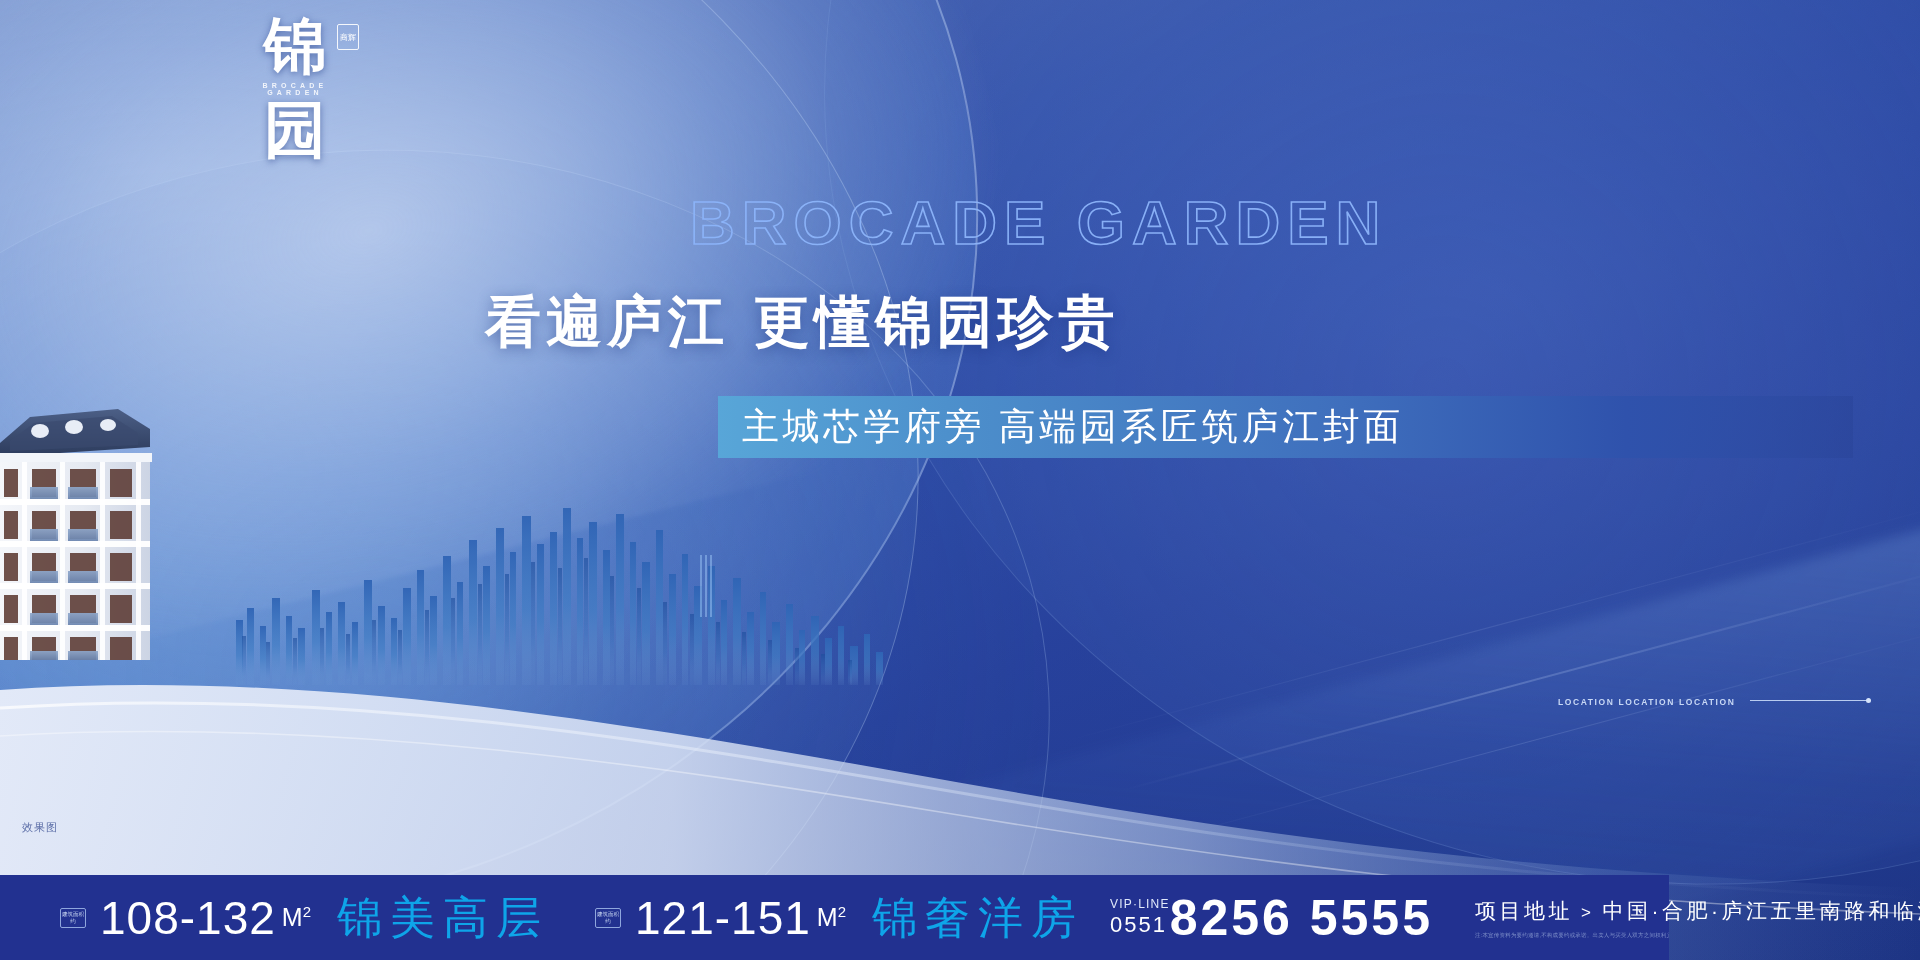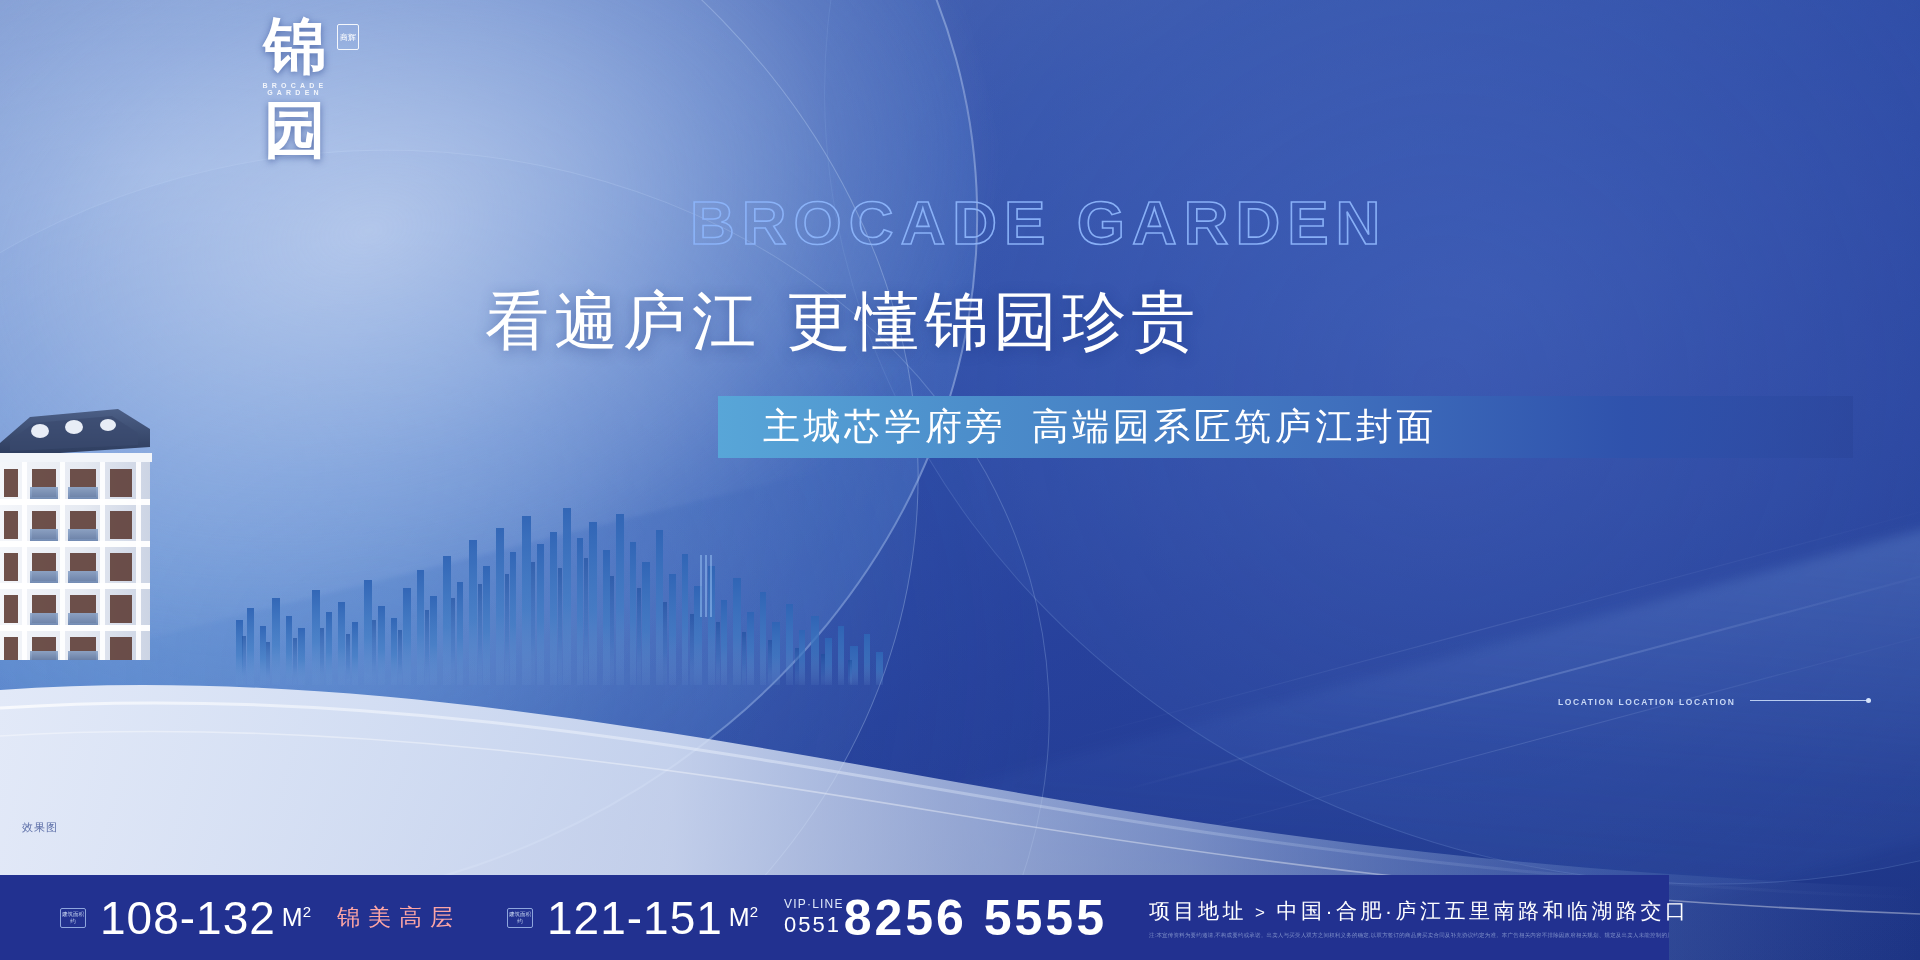--- a/index.html
+++ b/index.html
@@ -100,33 +100,33 @@
   #brocade-en {
     font-size:62px; font-weight:700; letter-spacing:7px; line-height:70px;
     color:transparent;
     -webkit-text-stroke:1.6px rgba(140,180,250,0.95);
     text-align:left; white-space:nowrap;
     font-family:"Liberation Sans","DejaVu Sans",sans-serif;
   }
   #headline-cn {
     margin-top:14px; margin-left:-205px;
     font-family:"DejaVu Serif","Liberation Serif",serif;
-    font-size:64px; line-height:98px; font-weight:400; color:#ffffff;
+    font-size:56px; line-height:98px; font-weight:700; color:#ffffff;
     letter-spacing:5px; white-space:nowrap;
     text-shadow:0 3px 14px rgba(20,45,120,0.45);
   }
   #subtitle-banner {
     margin-top:26px; margin-left:28px;
     width:1135px; height:62px;
     background: linear-gradient(90deg, #58a6d8 0%, #4c8ecb 22%, #3f6fbd 55%, #2f52ac 80%, rgba(40,66,150,0.45) 100%);
     display:flex; align-items:center;
   }
   #subtitle-banner .txt {
-    color:#ffffff; font-size:37px; letter-spacing:3.5px; padding-left:45px;
-    font-family:Liberation Mono, monospace;
+    color:#ffffff; font-size:37px; letter-spacing:3.5px; padding-left:24px;
+    font-family:Liberation Sans, sans-serif;
     white-space:nowrap;
   }
   .banner-ticks { position:absolute; left:700px; top:555px; width:16px; height:62px; }
   .banner-ticks i { position:absolute; top:0; width:2px; height:62px; background:rgba(150,190,240,0.55); display:block; }
 
   
   #loc-block { position:absolute; right:52px; top:692px; text-align:left; }
   #loc-en {
     font-size:8.5px; letter-spacing:1.6px; color:#c8d8f5; font-weight:700;
     display:inline-block; vertical-align:middle;
@@ -162,21 +162,21 @@
     display:flex; align-items:center; justify-content:center;
     margin-right:14px; flex:0 0 auto; letter-spacing:0; padding:1px;
   }
   .area-num {
     color:#ffffff; font-size:46px; font-weight:300; letter-spacing:1px;
     font-family:"Liberation Sans","DejaVu Sans",sans-serif; white-space:nowrap;
   }
   .area-unit { color:#ffffff; font-size:25px; font-weight:400; margin-left:6px; }
   .area-unit sup { font-size:15px; }
   .area-name {
-    color:#fca5a5; font-size:23px; letter-spacing:8px; margin-left:26px;
+    color:#0ea5e9; font-size:45px; letter-spacing:8px; margin-left:26px;
     font-family:Liberation Sans, sans-serif; white-space:nowrap;
   }
   .gap-lg { width:46px; flex:0 0 auto; }
   .vip-wrap { margin-left:26px; text-align:left; flex:0 0 auto; }
   .vip-label { color:#e0e9fb; font-size:12px; letter-spacing:1.2px; }
   .vip-city { color:#ffffff; font-size:22px; letter-spacing:2px; margin-top:1px; }
   .phone {
     color:#ffffff; font-size:50px; font-weight:700; letter-spacing:3px;
     font-family:"Liberation Sans","DejaVu Sans",sans-serif;
     white-space:nowrap;
@@ -439,20 +439,21 @@
     </div>
     <div class="area-name">锦美高层</div>
 
     <div class="gap-lg"></div>
 
     <div class="area-badge">建筑面积约</div>
     <div class="area-num">121-151</div>
     <div class="area-unit">
       <span>M</span><sup>2</sup>
     </div>
+    <div class="area-name">锦奢洋房</div>
 
     <div class="vip-wrap">
       <div class="vip-label">VIP·LINE</div>
       <div class="vip-city">0551</div>
     </div>
     <div class="phone">8256 5555</div>
 
     <div class="addr-wrap">
       <div class="addr-line">
         <span>项目地址</span><span class="arrow">&gt;</span><span>中国·合肥·庐江五里南路和临湖路交口</span>

